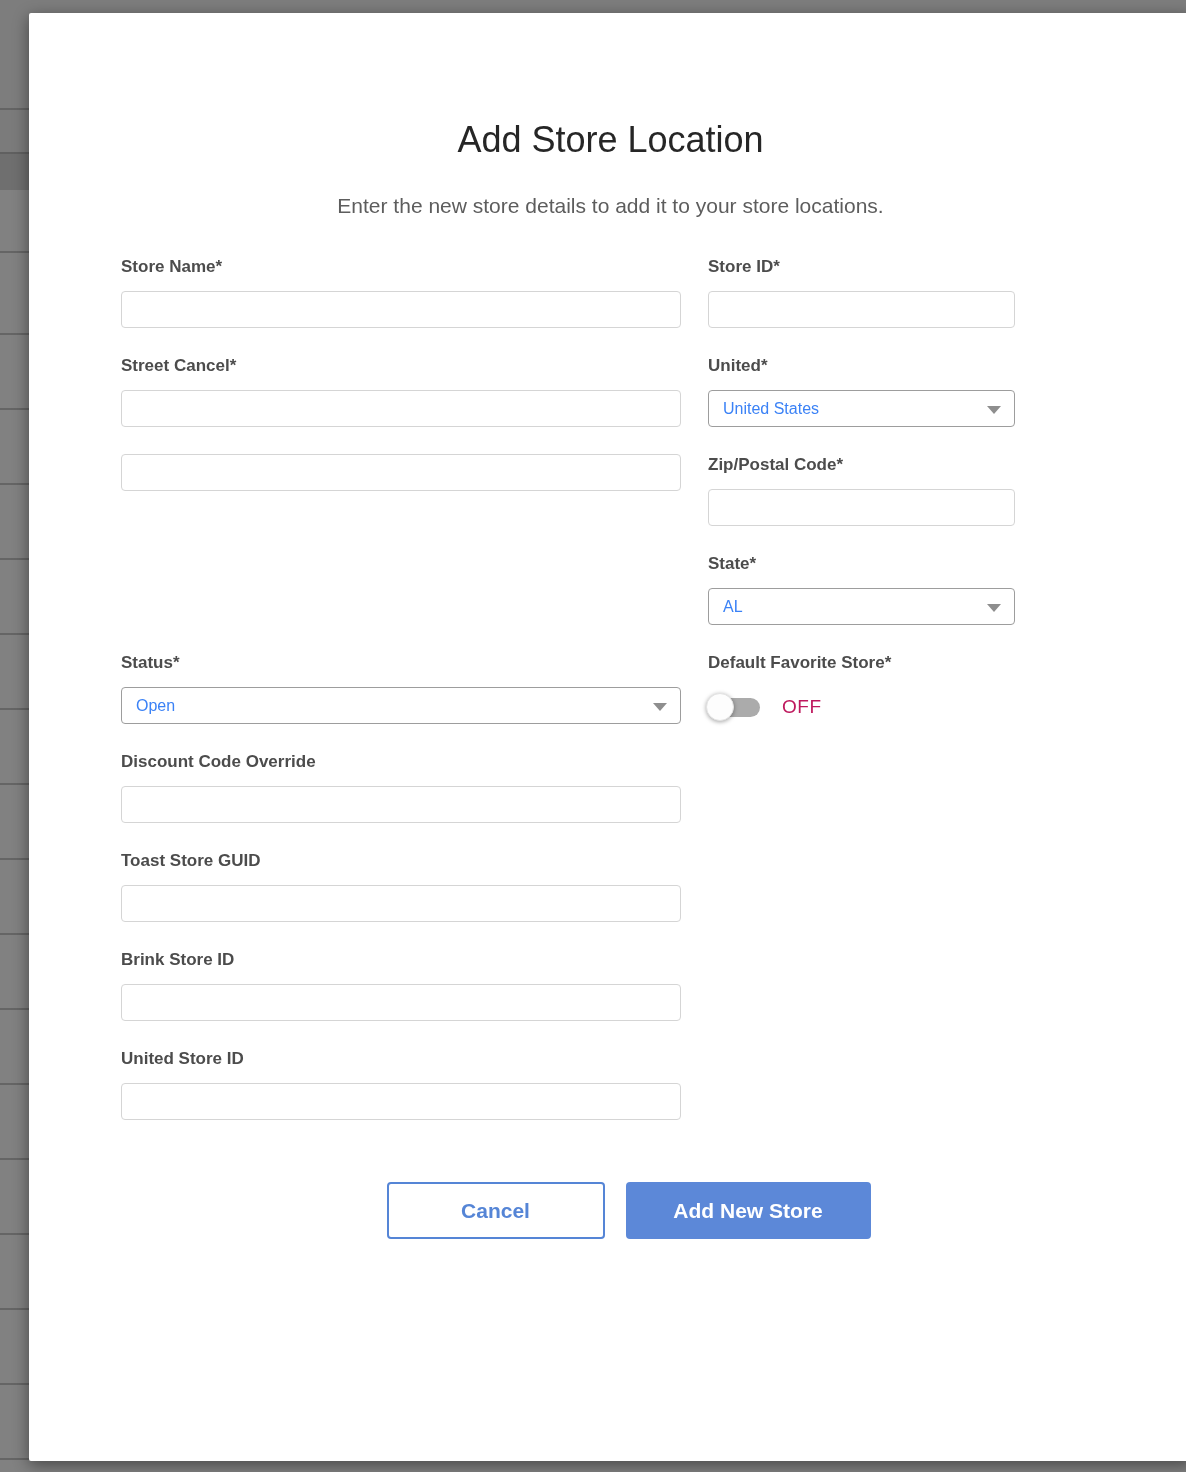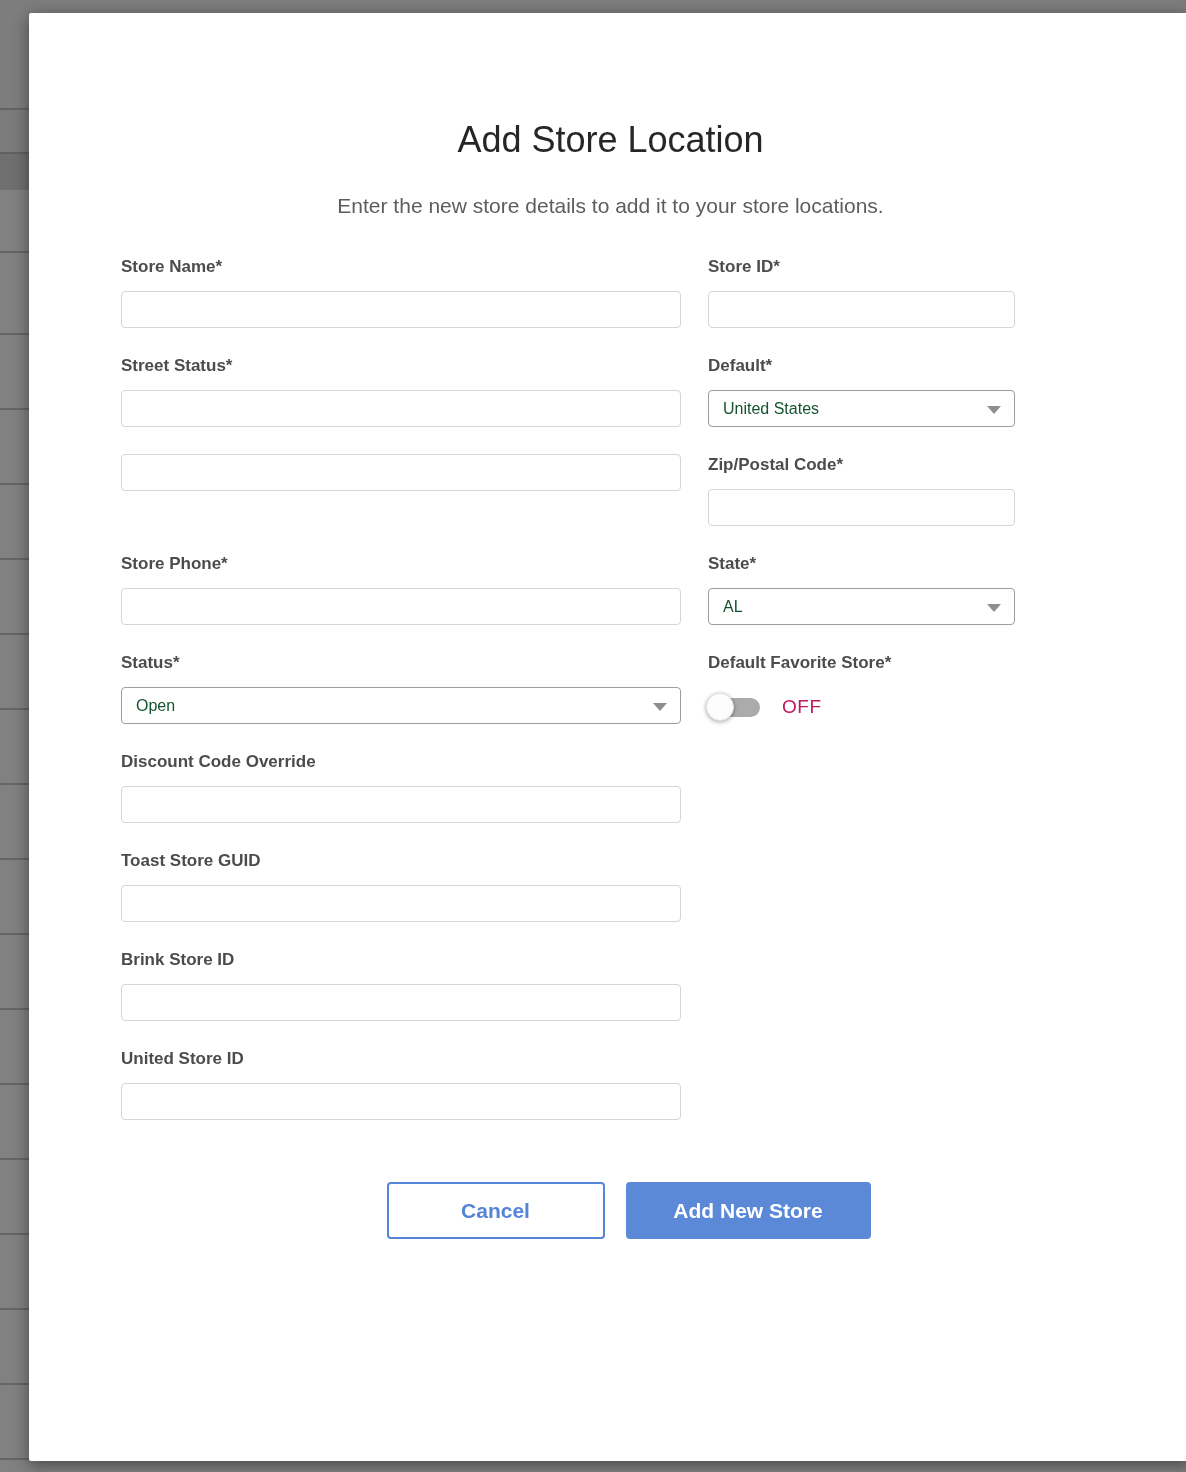--- a/index.html
+++ b/index.html
@@ -31,21 +31,21 @@
   .field.col1{grid-column:1;}
   .field.col2{grid-column:2;}
   .field-label{display:block;font-size:17px;line-height:21px;font-weight:700;color:#4c4c4c;margin-bottom:14px;}
   .text-input{
     display:block;width:100%;box-sizing:border-box;height:37px;
     border:1px solid #d5d5d5;border-radius:4px;background:#fff;
     padding:0 12px;font-family:"Liberation Sans",sans-serif;font-size:16px;color:#333;outline:none;
   }
   .select{
     position:relative;box-sizing:border-box;height:37px;border:1px solid #9d9d9d;border-radius:4px;
-    display:flex;align-items:center;padding:0 14px;font-size:16px;color:#14532d;background:#fff;cursor:pointer;
+    display:flex;align-items:center;padding:0 14px;font-size:16px;color:#3b82f6;background:#fff;cursor:pointer;
   }
   .caret{
     position:absolute;right:13px;top:50%;margin-top:-3px;width:0;height:0;
     border-left:7px solid transparent;border-right:7px solid transparent;border-top:8px solid #8e8e8e;
   }
 
   
   .toggle-wrap{display:flex;align-items:center;margin-top:20px;height:28px;}
   .toggle{position:relative;width:52px;height:19px;border-radius:10px;background:#ababab;cursor:pointer;}
   .toggle-knob{
@@ -82,43 +82,39 @@
     <div class="field col1">
       <span class="field-label">Store Name*</span>
       <input class="text-input" type="text" value="" style="">
     </div>
     <div class="field col2">
       <span class="field-label">Store ID*</span>
       <input class="text-input" type="text" value="" style="">
     </div>
 
     <div class="field col1">
-      <span class="field-label">Street Status*</span>
+      <span class="field-label">Street Cancel*</span>
       <input class="text-input" type="text" value="" style="">
     </div>
     <div class="field col2">
-      <span class="field-label">Default*</span>
+      <span class="field-label">United*</span>
       <div class="select">
         <span>United States</span>
         <span class="caret"></span>
       </div>
     </div>
 
     <div class="field col1">
       <input class="text-input" type="text" value="" style="">
     </div>
     <div class="field col2">
       <span class="field-label">Zip/Postal Code*</span>
       <input class="text-input" type="text" value="" style="">
     </div>
 
-    <div class="field col1">
-      <span class="field-label">Store Phone*</span>
-      <input class="text-input" type="text" value="" style="">
-    </div>
     <div class="field col2">
       <span class="field-label">State*</span>
       <div class="select">
         <span>AL</span>
         <span class="caret"></span>
       </div>
     </div>
 
     <div class="field col1">
       <span class="field-label">Status*</span>

